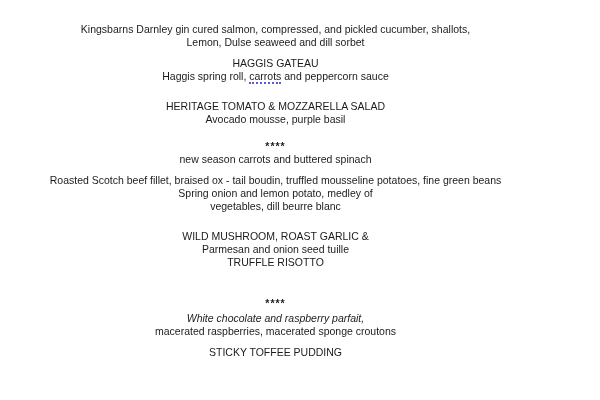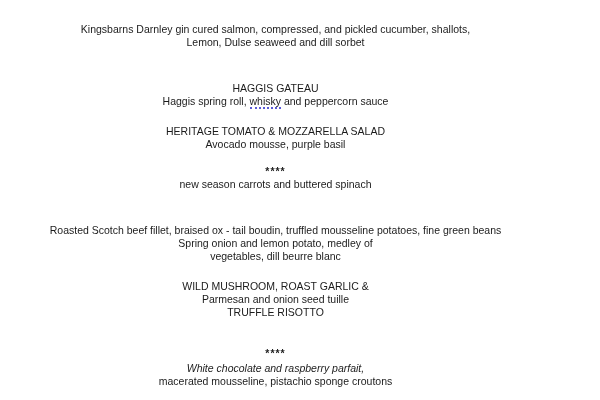--- a/index.html
+++ b/index.html
@@ -22,57 +22,57 @@
   .line {
     height: 13px;
     white-space: nowrap;
   }
   .separator {
     font-weight: 700;
     letter-spacing: 1px;
   }
   .g2  { margin-top: 2px; font-style: italic; }
   .g14 { margin-top: 14px; }
-  .g15 { margin-top: 33px; }
+  .g15 { margin-top: 8px; }
   .g16 { margin-top: 16px; }
   .g17 { margin-top: 17px; }
   .g28 { margin-top: 28px; }
   .spellcheck {
     border-bottom: 2px dotted #5b5bd6;
     padding-bottom: 0px;
   }
 </style>
 </head>
 <body>
 
 <div class="page" style="background: rgb(255, 255, 255); color: rgb(27, 27, 27);">
   <div class="menu">
 
     <div class="line">Kingsbarns Darnley gin cured salmon, compressed, and pickled cucumber, shallots,</div>
     <div class="line">Lemon, Dulse seaweed and dill sorbet</div>
 
     <div class="line g15">HAGGIS GATEAU</div>
-    <div class="line"><span>Haggis spring roll, </span><span class="spellcheck" style="border-bottom-color: rgb(91, 91, 214);">whisky</span><span> and peppercorn sauce</span></div>
+    <div class="line"><span>Haggis spring roll, </span><span class="spellcheck" style="border-bottom-color: rgb(91, 91, 214);">carrots</span><span> and peppercorn sauce</span></div>
 
     <div class="line g17">HERITAGE TOMATO &amp; MOZZARELLA SALAD</div>
     <div class="line">Avocado mousse, purple basil</div>
 
     <div class="line separator g14">****</div>
 
     <div class="line">new season carrots and buttered spinach</div>
     <div class="line g15">Roasted Scotch beef fillet, braised ox - tail boudin, truffled mousseline potatoes, fine green beans</div>
 
     <div class="line">Spring onion and lemon potato, medley of</div>
     <div class="line">vegetables, dill beurre blanc</div>
 
     <div class="line g17">WILD MUSHROOM, ROAST GARLIC &amp;</div>
     <div class="line">Parmesan and onion seed tuille</div>
     <div class="line">TRUFFLE RISOTTO</div>
 
     <div class="line separator g28">****</div>
 
     <div class="line g2">White chocolate and raspberry parfait,</div>
-    <div class="line">macerated mousseline, pistachio sponge croutons</div>
+    <div class="line">macerated raspberries, macerated sponge croutons</div>
 
     <div class="line g15">STICKY TOFFEE PUDDING</div>
 
   </div>
 </div>
 
 </body></html>

